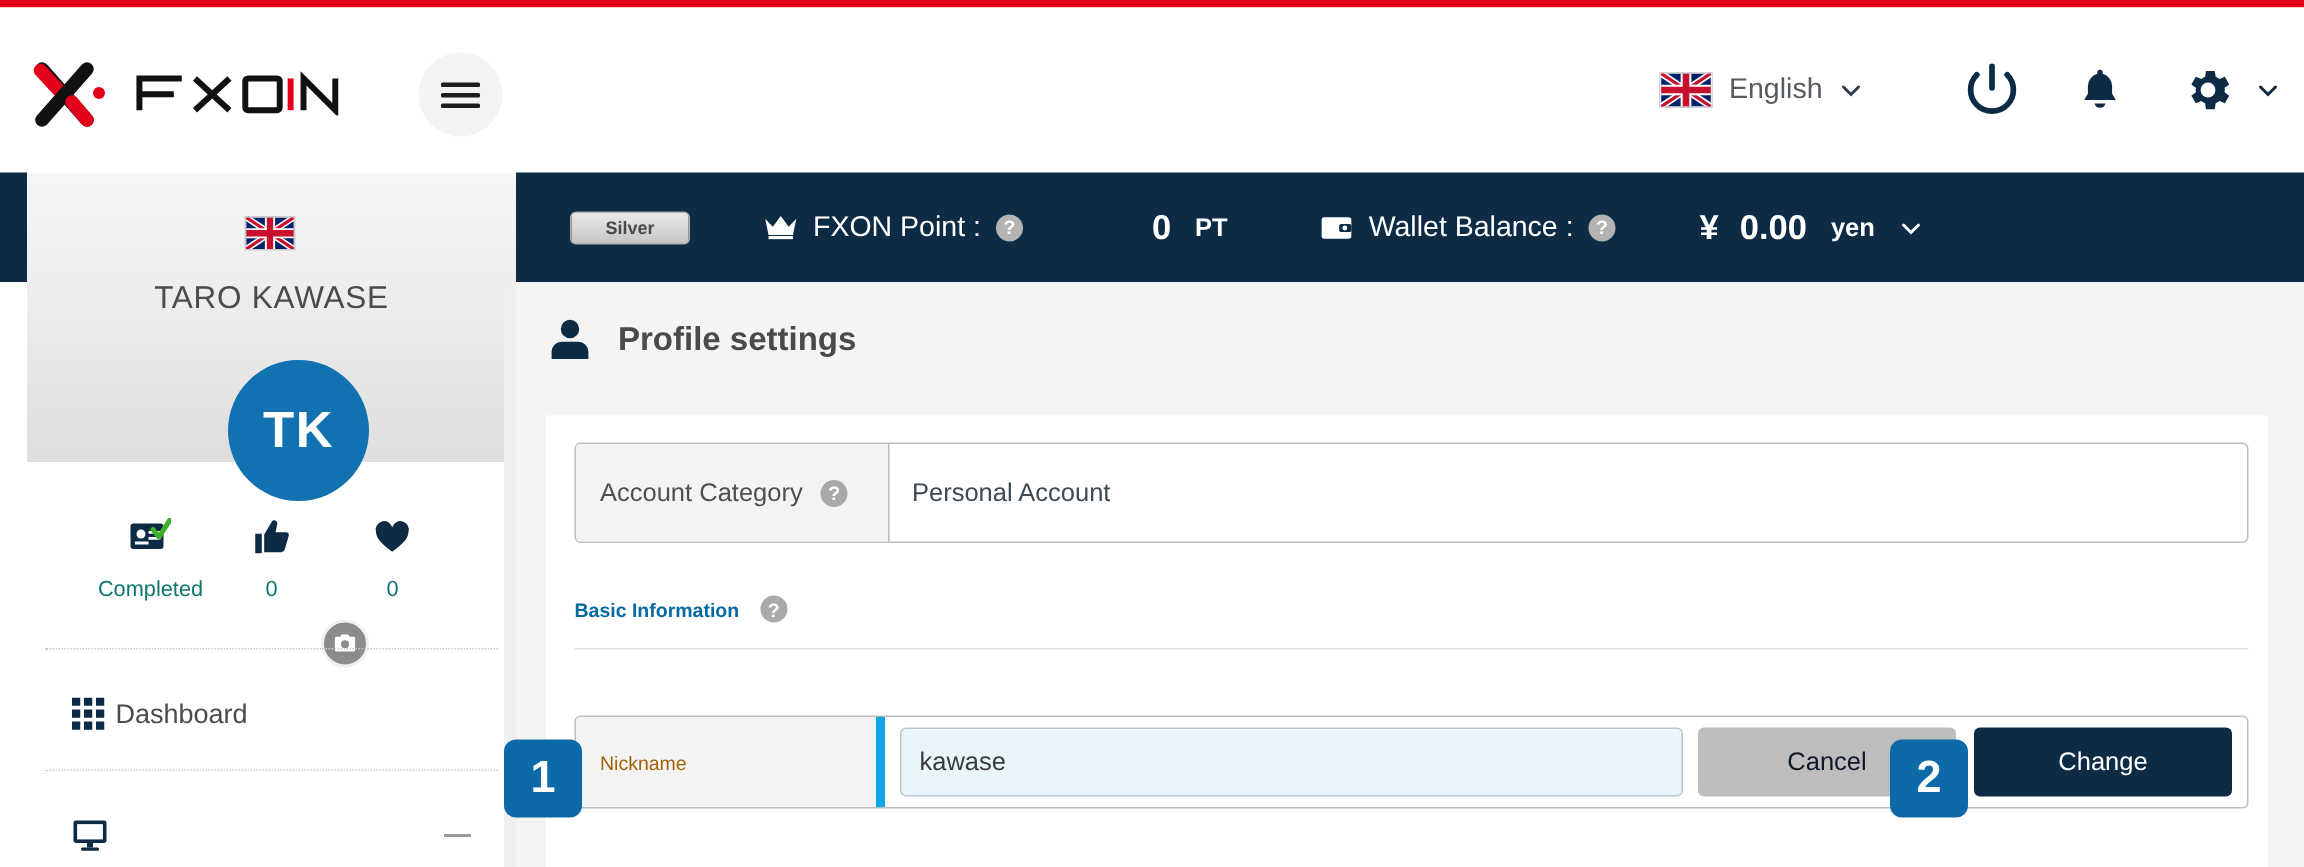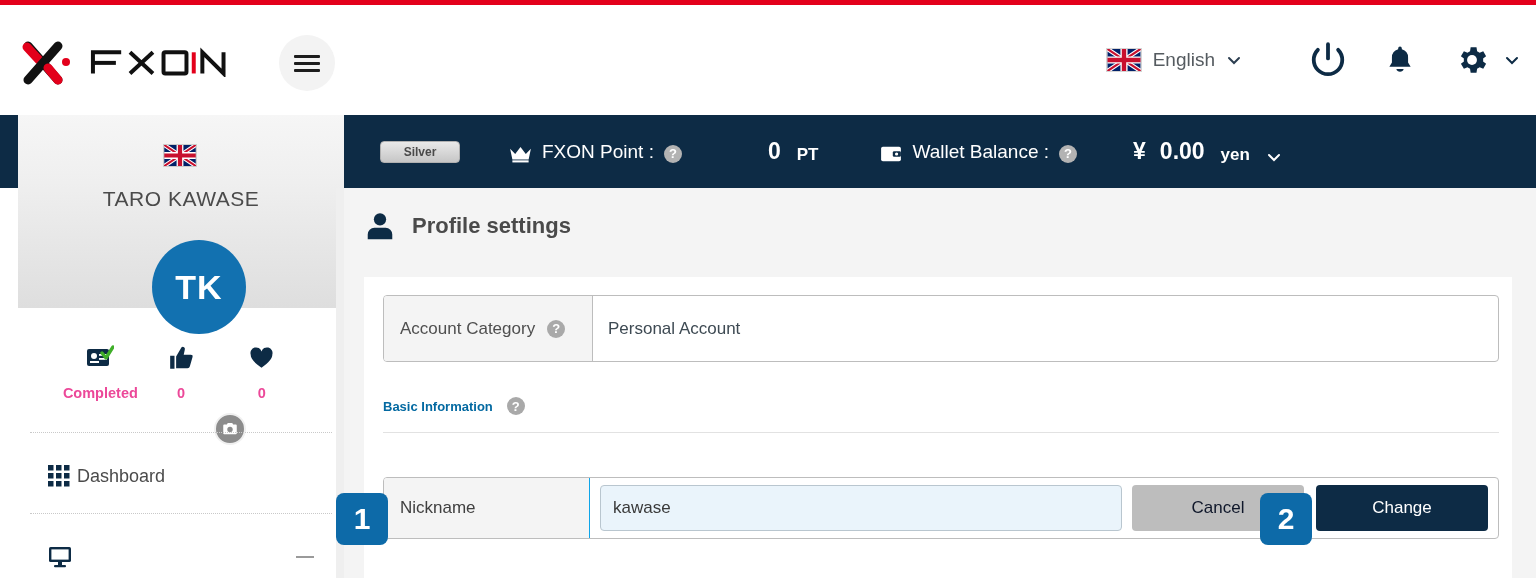--- a/index.html
+++ b/index.html
@@ -93,21 +93,21 @@
     width: 32px; height: 32px; border-radius: 50%; background: #8c8c8c;
     display: flex; align-items: center; justify-content: center;
     border: 2px solid #f0f0f0;
     cursor: pointer;
   }
   .stats {
     position: absolute; left: 0; top: 230px; width: 326px;
     display: flex; justify-content: space-around; padding: 0 42px;
   }
   .stat { display: flex; flex-direction: column; align-items: center; gap: 14px; width: 92px; }
-  .stat-label { font-size: 14.5px; font-weight: bold; color: #ec4899; }
+  .stat-label { font-size: 14.5px; font-weight: normal; color: #0f766e; }
   .sb-divider {
     position: absolute; left: 12px; width: 302px; height: 0;
     border-top: 1px dotted #c9c9c9;
   }
   .nav-item {
     position: absolute; left: 0; width: 326px; height: 56px;
     display: flex; align-items: center; padding-left: 30px; gap: 7px;
     cursor: pointer;
   }
   .nav-label { font-size: 18px; color: #4b4b4b; }
@@ -128,21 +128,21 @@
     display: flex; align-items: center;
   }
   .rank-pill {
     margin-left: 36px;
     width: 80px; height: 22px; border-radius: 4px;
     background: linear-gradient(180deg,#e9e9e9,#c6c6c6);
     border: 1px solid #b0b0b0;
     display: flex; align-items: center; justify-content: center;
     font-size: 12px; font-weight: bold; color: #4a4a4a;
   }
-  .sb-metric { display: flex; align-items: flex-end; gap: 10px; }
+  .sb-metric { display: flex; align-items: center; gap: 10px; }
   .sb-metric-label { font-size: 19px; color: #ffffff; }
   .qmark {
     width: 18px; height: 18px; border-radius: 50%; background: #9aa3ab;
     color: #0d2b45; font-size: 13px; font-weight: bold;
     display: inline-flex; align-items: center; justify-content: center;
     cursor: pointer;
   }
   .qmark.light { background: #a9a9a9; color: #ffffff; }
   .qmark.gray { background: #b3b3b3; color: #ffffff; }
   .val-big { font-size: 23px; font-weight: bold; }
@@ -185,23 +185,23 @@
     position: absolute; left: 19px; top: 155px; width: 1116px; height: 0;
     border-top: 1px solid #e2e2e2;
   }
 
   .field-row {
     position: absolute; left: 19px; top: 200px; width: 1116px; height: 62px;
     border: 1px solid #bdbdbd; border-radius: 4px; background: #ffffff;
     display: flex; align-items: stretch;
   }
   .field-key {
-    width: 206px; background: #f4f4f4; border-right: 1px solid #0ea5e9;
+    width: 206px; background: #f4f4f4; border-right: 6px solid #0ea5e9;
     display: flex; align-items: center; padding-left: 16px;
-    font-size: 17px; color: #404040;
+    font-size: 13px; color: #a16207;
     border-radius: 3px 0 0 3px;
   }
   .field-input-wrap { flex: 1; display: flex; align-items: center; padding: 0 10px; }
   .text-input {
     width: 100%; height: 46px;
     background: #eaf4fb; border: 1px solid #b9c6cf; border-radius: 4px;
     font-family: "Liberation Sans", sans-serif; font-size: 17px; color: #3a3a3a;
     padding: 0 12px; outline: none;
   }
   .btn-area { display: flex; align-items: center; gap: 12px; padding-right: 10px; }

